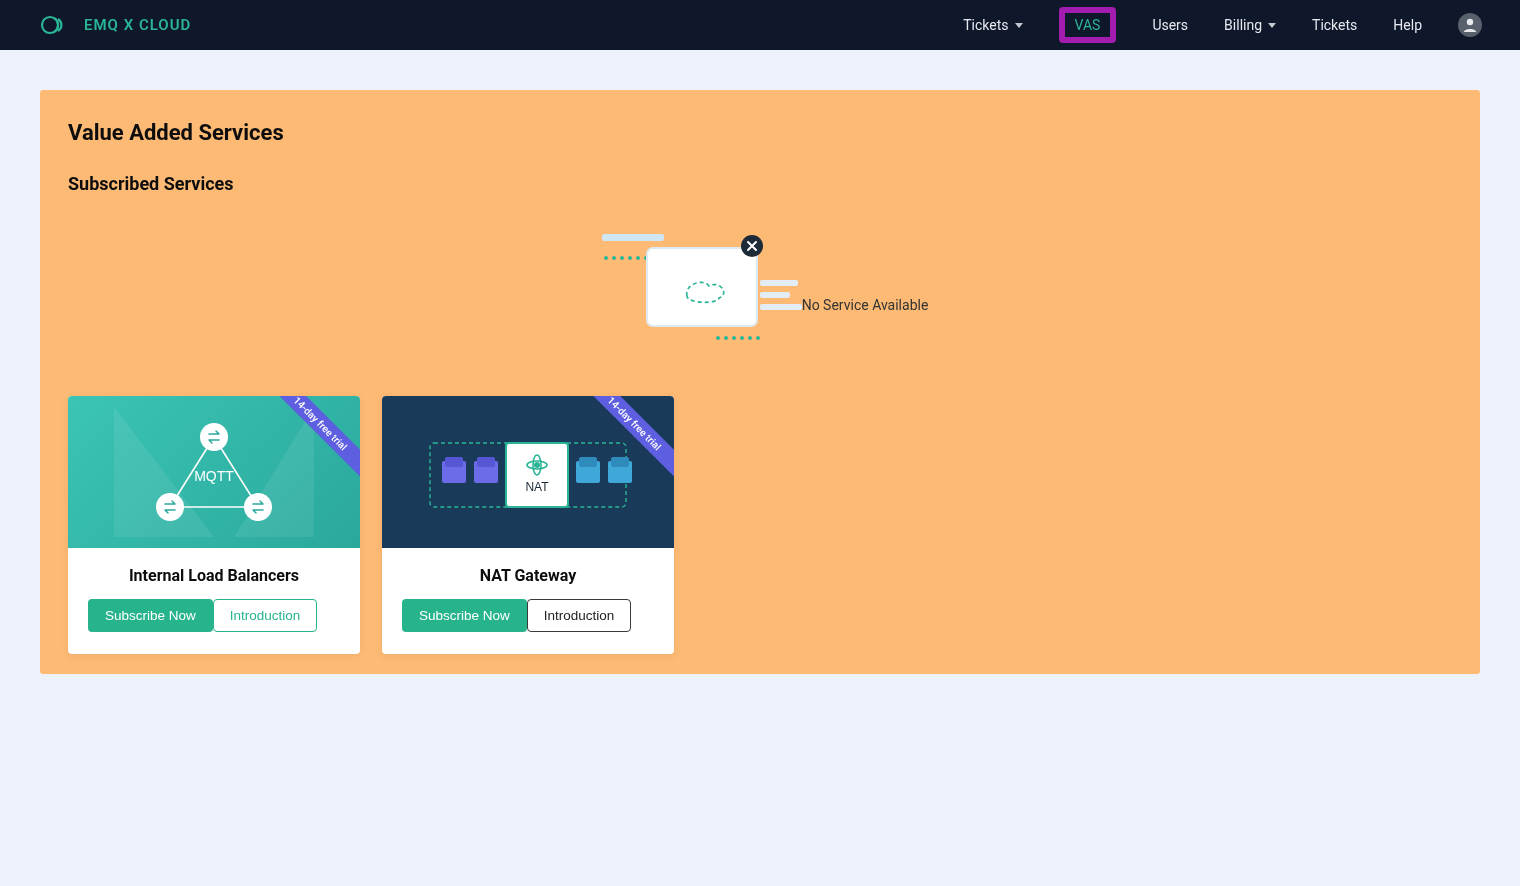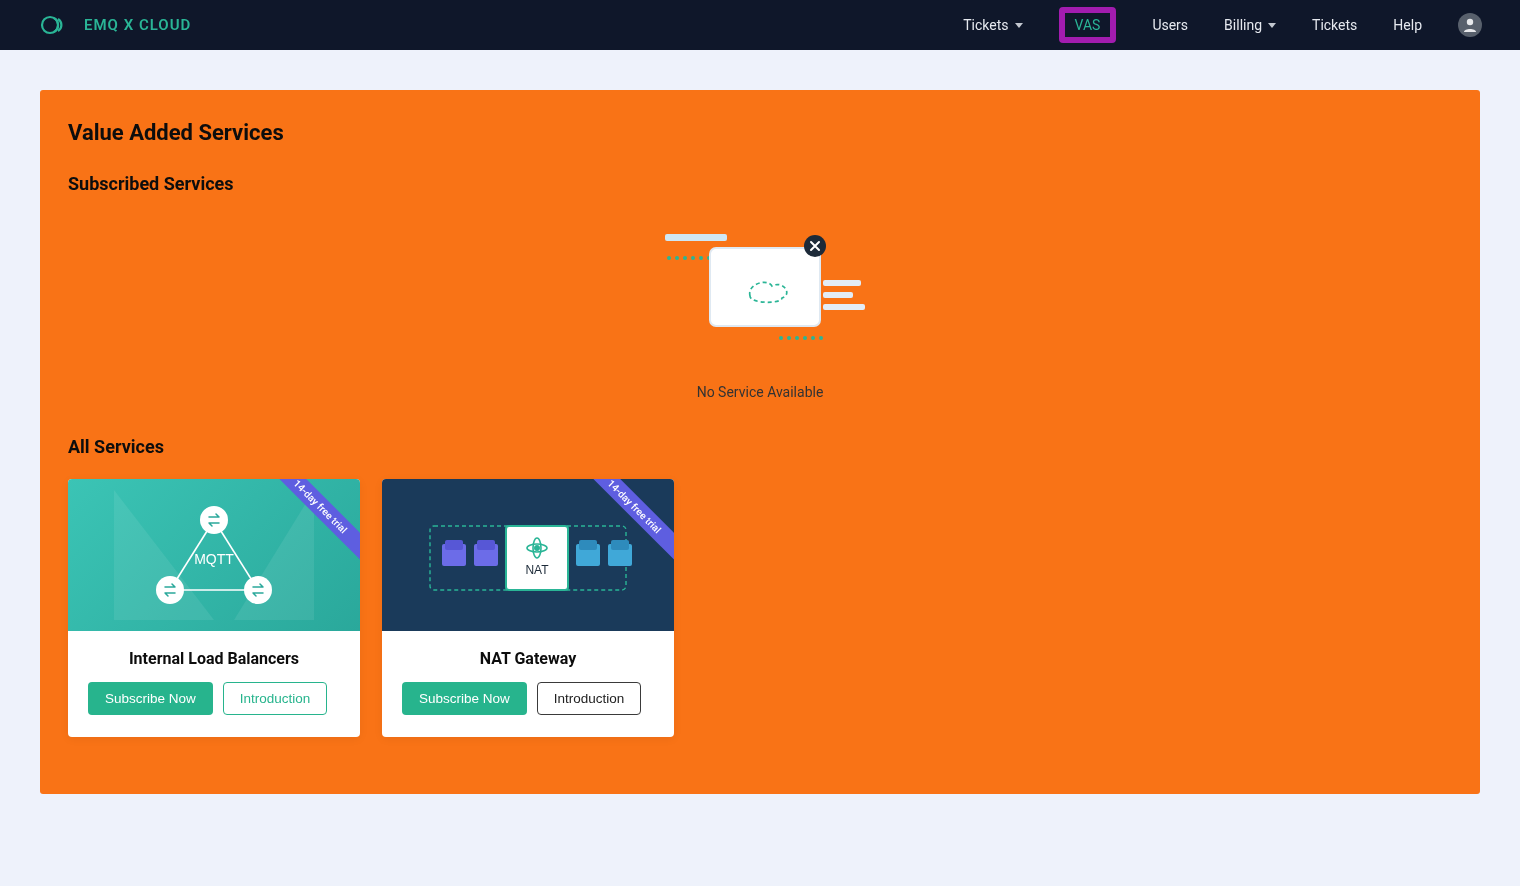--- a/index.html
+++ b/index.html
@@ -62,39 +62,39 @@
       display: flex;
       align-items: center;
       justify-content: center;
     }
     .avatar svg { display: block; }
 
     .page {
       padding: 40px;
     }
     .panel {
-      background: #f97316;
+      background: #fdba74;
       border-radius: 3px;
-      padding: 30px 28px 57px;
+      padding: 30px 28px 20px;
     }
     .page-title {
       font-size: 22px;
       font-weight: 700;
       color: #0d0d0d;
       margin-bottom: 28px;
     }
     .section-title {
       font-size: 18px;
       font-weight: 700;
       color: #0d0d0d;
       margin-bottom: 22px;
     }
     .empty-state {
       display: flex;
-      flex-direction: column;
+      flex-direction: row;
       align-items: center;
       justify-content: center;
       padding: 10px 0 28px;
     }
     .empty-illustration {
       width: 210px;
       height: 130px;
       position: relative;
     }
     .empty-text {
@@ -143,21 +143,20 @@
     }
     .card-desc {
       font-size: 13.5px;
       color: #444;
       line-height: 1.45;
       margin-bottom: 22px;
       min-height: 40px;
     }
     .card-actions {
       display: flex;
-      gap: 10px;
     }
     .btn {
       font-size: 13.5px;
       padding: 8px 16px;
       border-radius: 4px;
       cursor: pointer;
       border: 1px solid transparent;
     }
     .btn-primary {
       background: #27b48d;
@@ -264,21 +263,20 @@
             <circle cx="150" cy="112" r="2"></circle>
               <circle cx="158" cy="112" r="2"></circle>
               <circle cx="166" cy="112" r="2"></circle>
           </g>
         </svg>
       </div>
       <div class="empty-text">No Service Available</div>
     </div>
 
     <div class="all-section">
-      <h2 class="section-title">All Services</h2>
 
       <div class="cards">
 
         <div class="card">
           <div class="card-cover cover-lb">
             <svg width="200" height="130" viewBox="0 0 200 130">
               <polygon points="0,0 100,130 0,130" fill="rgba(255,255,255,0.08)"></polygon>
               <polygon points="200,0 120,130 200,130" fill="rgba(255,255,255,0.08)"></polygon>
               <line x1="100" y1="30" x2="56" y2="100" stroke="#fff" stroke-width="1.6"></line>
               <line x1="100" y1="30" x2="144" y2="100" stroke="#fff" stroke-width="1.6"></line>

